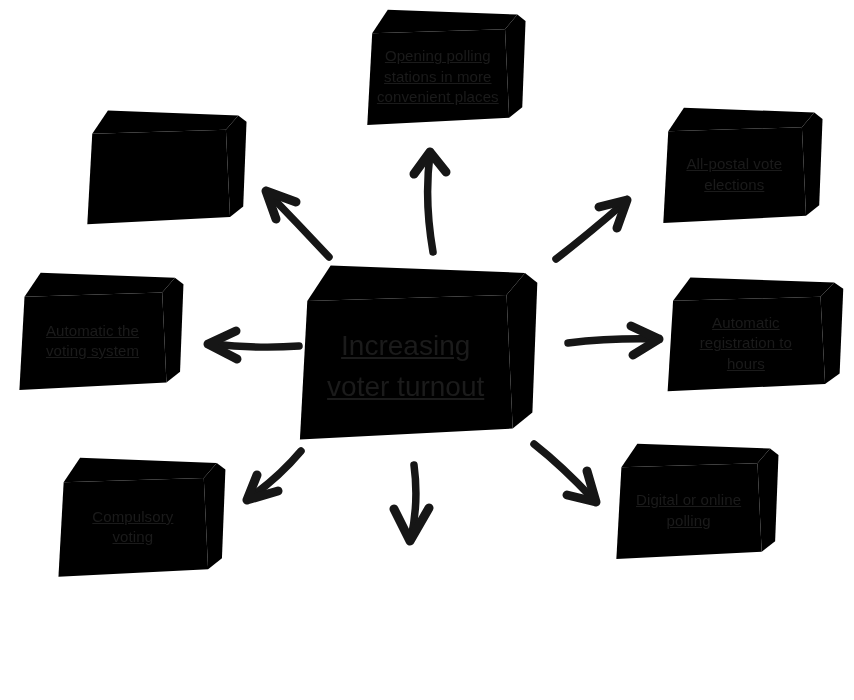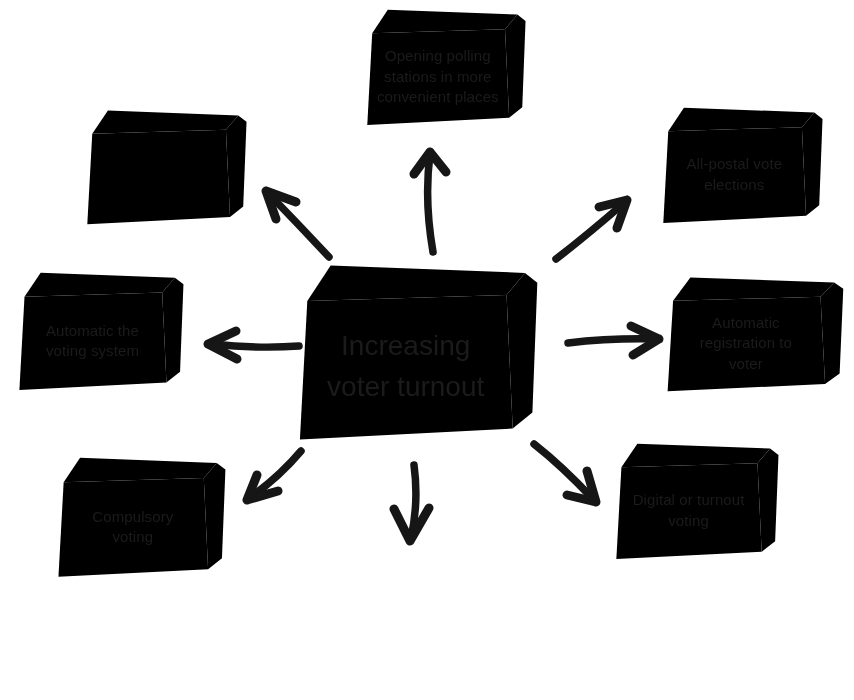--- a/index.html
+++ b/index.html
@@ -19,21 +19,21 @@
 
   
   .card{position:absolute;z-index:2;}
   .boxsvg{position:absolute;left:0;top:0;width:100%;height:100%;display:block;overflow:visible;}
 
   .label{
     position:absolute;left:5%;top:22%;width:80%;height:68%;
     display:flex;align-items:center;justify-content:center;
     text-align:center;color:var(--c-text,#1b1b1b);z-index:3;
   }
-  .label-inner{display:inline-block;}
+  .label-inner{display:inline-block;text-decoration:underline;}
   .small .label-inner{font-size:15px;line-height:1.36;letter-spacing:0.1px;}
   .big   .label-inner{font-size:28px;line-height:1.45;max-width:175px;}
 
   #node-top .label-inner{max-width:122px;}
   #node-top-left .label-inner{max-width:106px;}
   #node-right .label-inner{max-width:118px;}
   #node-bottom-left .label-inner{max-width:110px;}
 
   
   #node-center      {left:295px;top:257px;width:246px;height:196px;}
@@ -136,36 +136,36 @@
     <div class="label">
         <span class="label-inner">Automatic the voting system</span>
       </div>
   </div>
 
   <div class="card small" id="node-right">
     <svg class="boxsvg" viewBox="0 0 200 160" preserveAspectRatio="none">
         <use href="#box3d"></use>
       </svg>
     <div class="label">
-        <span class="label-inner">Automatic registration to voter</span>
+        <span class="label-inner">Automatic registration to hours</span>
       </div>
   </div>
 
   <div class="card small" id="node-bottom-left">
     <svg class="boxsvg" viewBox="0 0 200 160" preserveAspectRatio="none">
         <use href="#box3d"></use>
       </svg>
     <div class="label">
         <span class="label-inner">Compulsory voting</span>
       </div>
   </div>
 
   <div class="card small" id="node-bottom-right">
     <svg class="boxsvg" viewBox="0 0 200 160" preserveAspectRatio="none">
         <use href="#box3d"></use>
       </svg>
     <div class="label">
-        <span class="label-inner">Digital or turnout voting</span>
+        <span class="label-inner">Digital or online polling</span>
       </div>
   </div>
 
 
 </div>
 
 </body></html>

